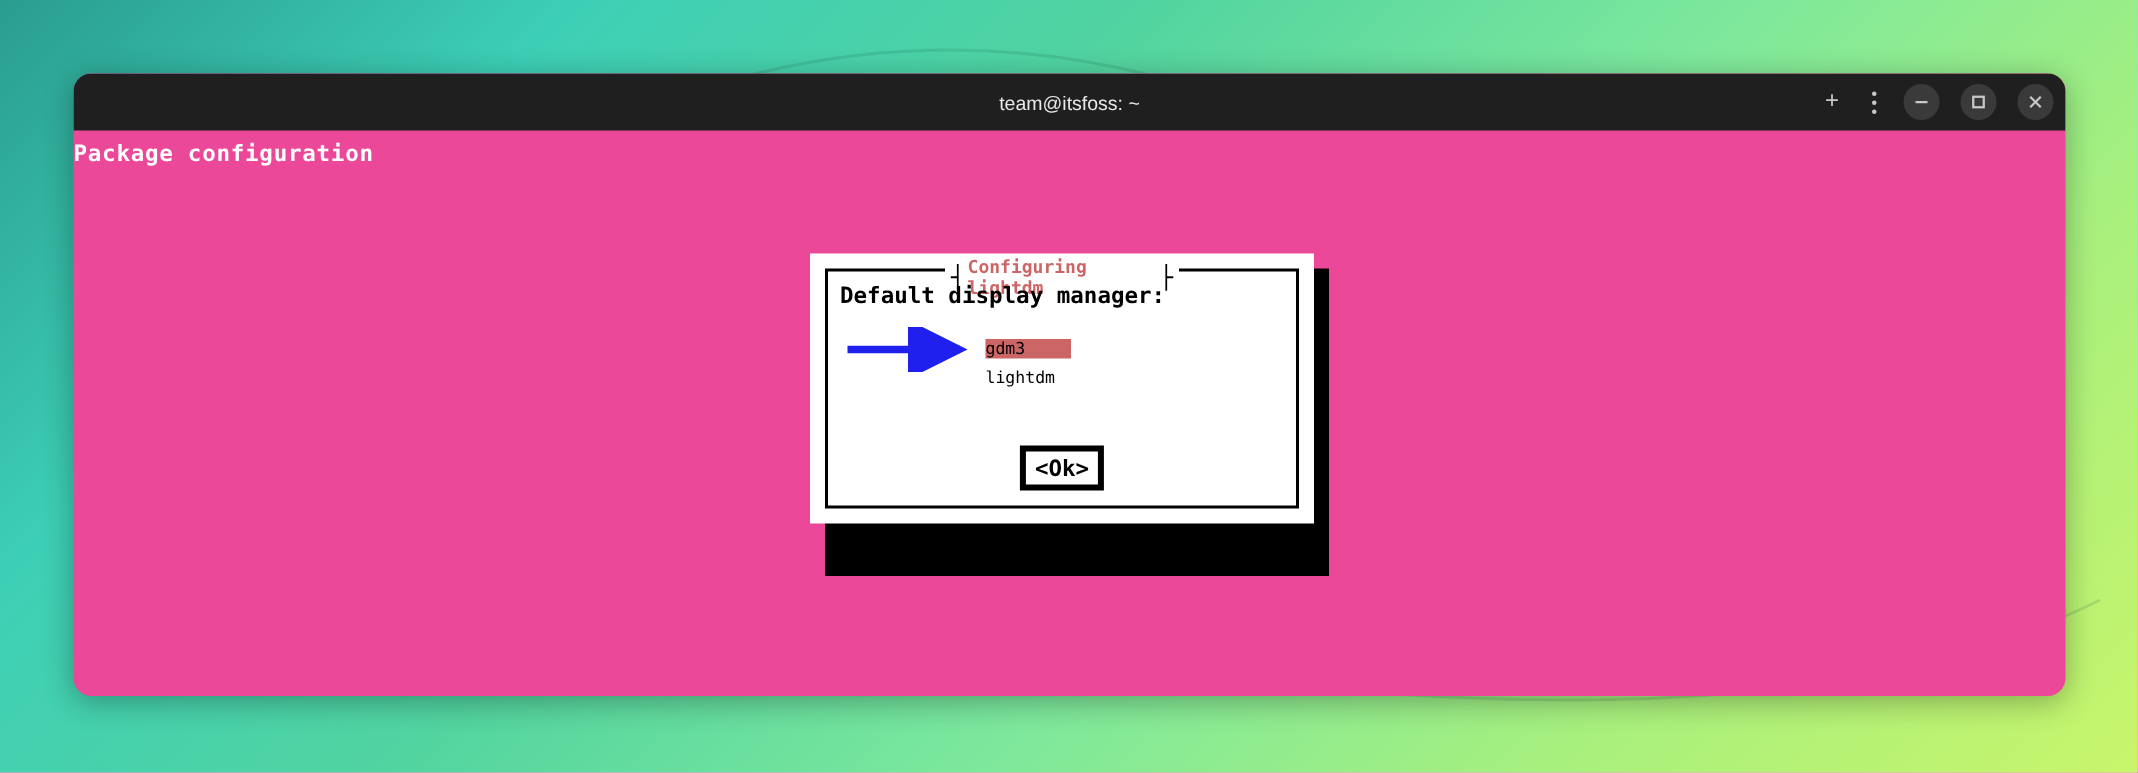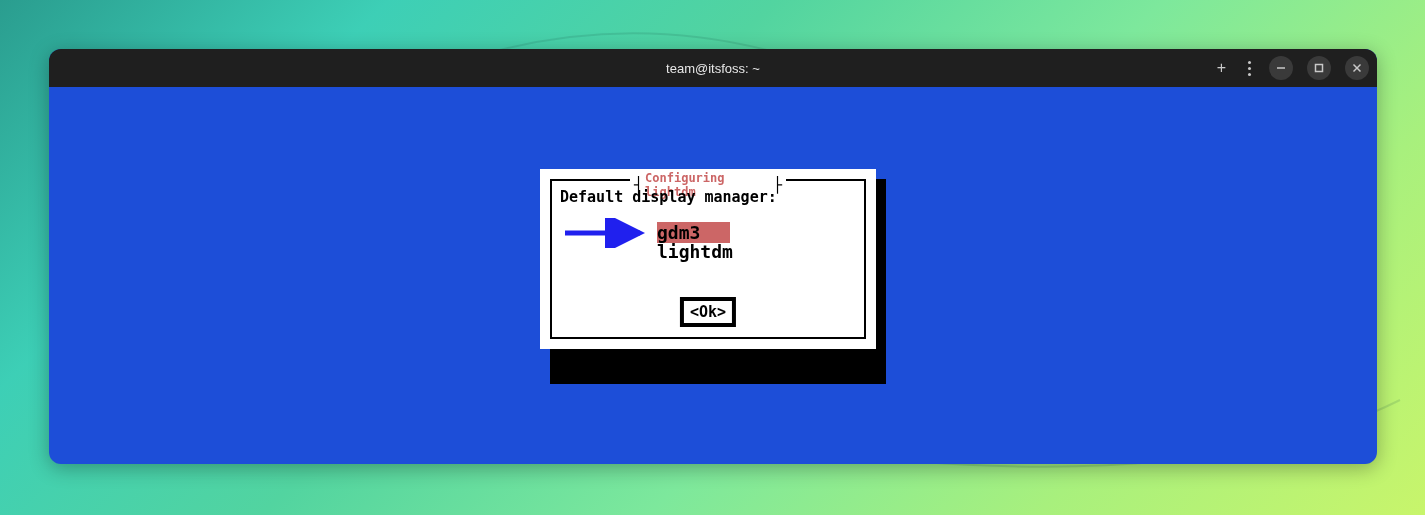--- a/index.html
+++ b/index.html
@@ -23,21 +23,21 @@
     .abstract-bg svg {
       width: 100%;
       height: 100%;
     }
     .terminal-window {
       position: absolute;
       top: 49px;
       left: 49px;
       width: 1328px;
       height: 415px;
-      background: #1d4ed8;
+      background: #ec4899;
       border-radius: 12px;
       overflow: hidden;
       box-shadow: 0 4px 20px rgba(0,0,0,0.3);
     }
     .titlebar {
       height: 38px;
       background: #1f1f1f;
       display: flex;
       align-items: center;
       position: relative;
@@ -162,22 +162,22 @@
       font-size: 15px;
       font-weight: bold;
       font-family: monospace;
     }
     .options-list {
       position: absolute;
       top: 42px;
       left: 105px;
     }
     .option-item {
-      font-size: 18px;
-      font-weight: bold;
+      font-size: 11px;
+      font-weight: normal;
       font-family: monospace;
       color: #000000;
       line-height: 19px;
     }
     .option-selected {
       background: #cc6666;
       color: #000000;
       padding-right: 30px;
     }
     .ok-button {
@@ -236,20 +236,21 @@
       <div class="circle-btn">
         <svg viewBox="0 0 10 10">
           <line x1="1.5" y1="1.5" x2="8.5" y2="8.5" stroke="#c8c8c8" stroke-width="1.5"></line>
           <line x1="8.5" y1="1.5" x2="1.5" y2="8.5" stroke="#c8c8c8" stroke-width="1.5"></line>
         </svg>
       </div>
     </div>
   </div>
 
   <div class="terminal-content">
+    <div class="package-config-text">Package configuration</div>
 
     <div class="dialog-wrapper">
       <div class="dialog-shadow"></div>
       <div class="dialog-box">
         <div class="dialog-inner">
           <div class="dialog-title-wrapper">
             <span class="dialog-title-bracket">┤</span>
             <span class="dialog-title"> Configuring lightdm </span>
             <span class="dialog-title-bracket">├</span>
           </div>

